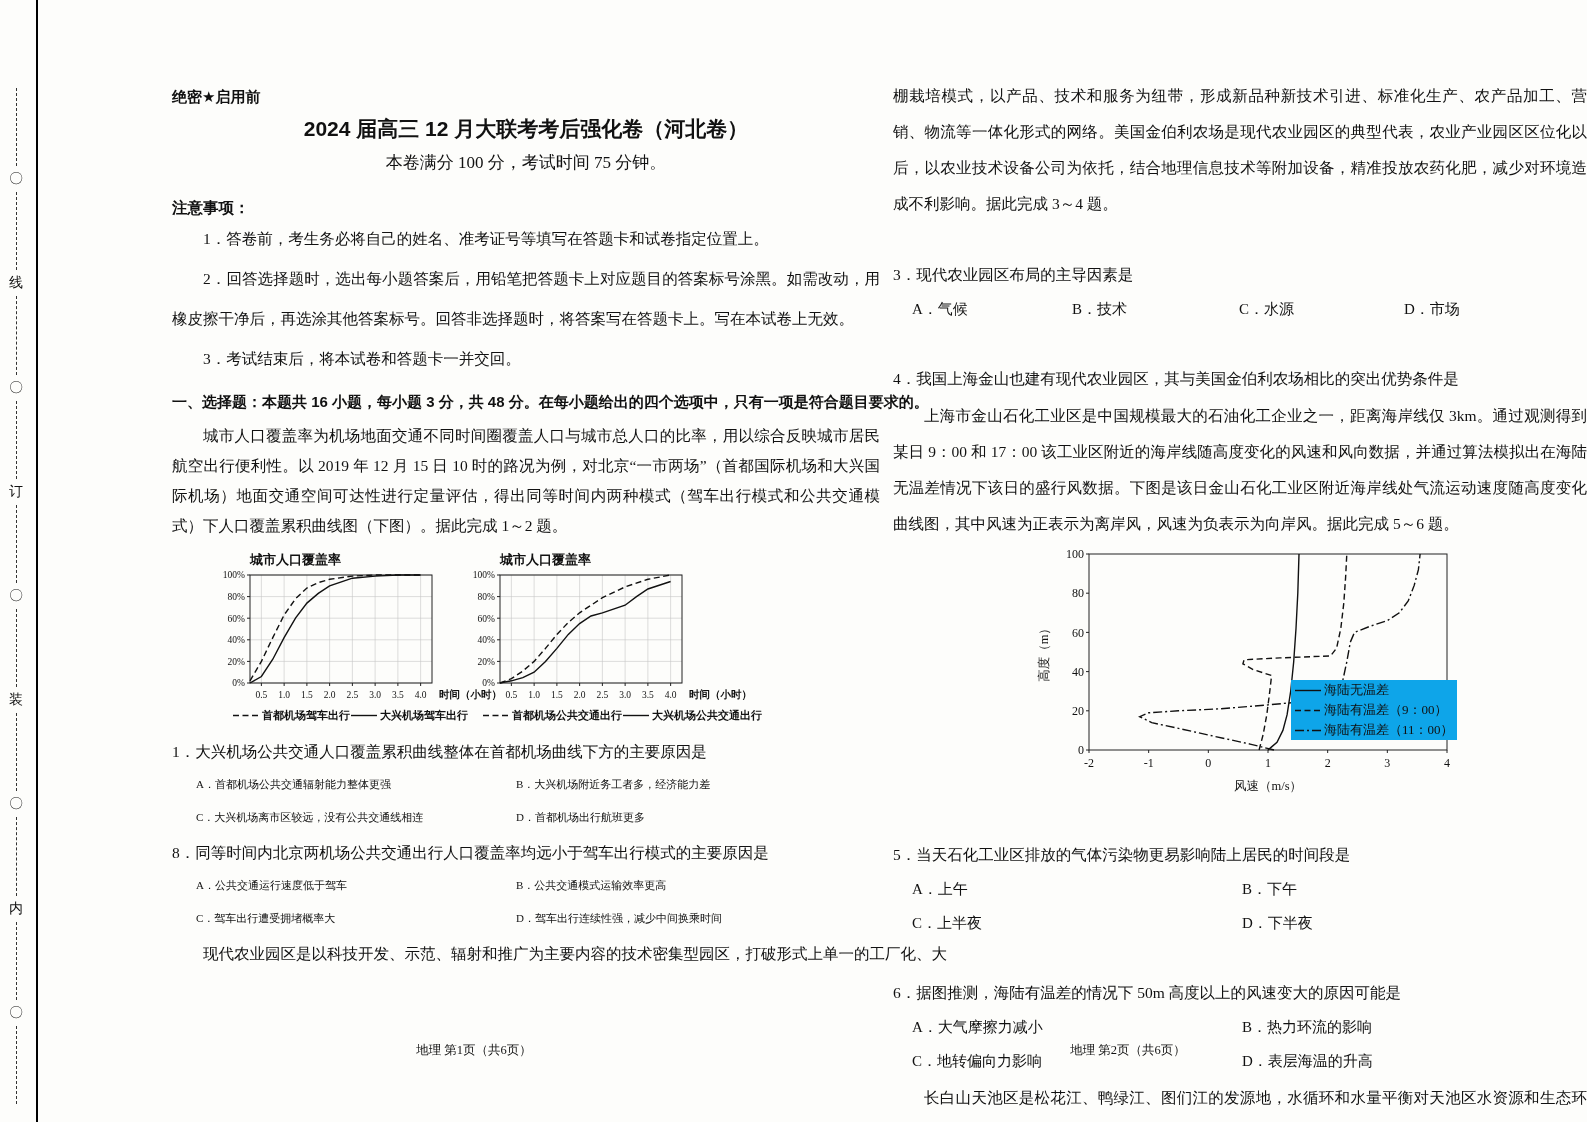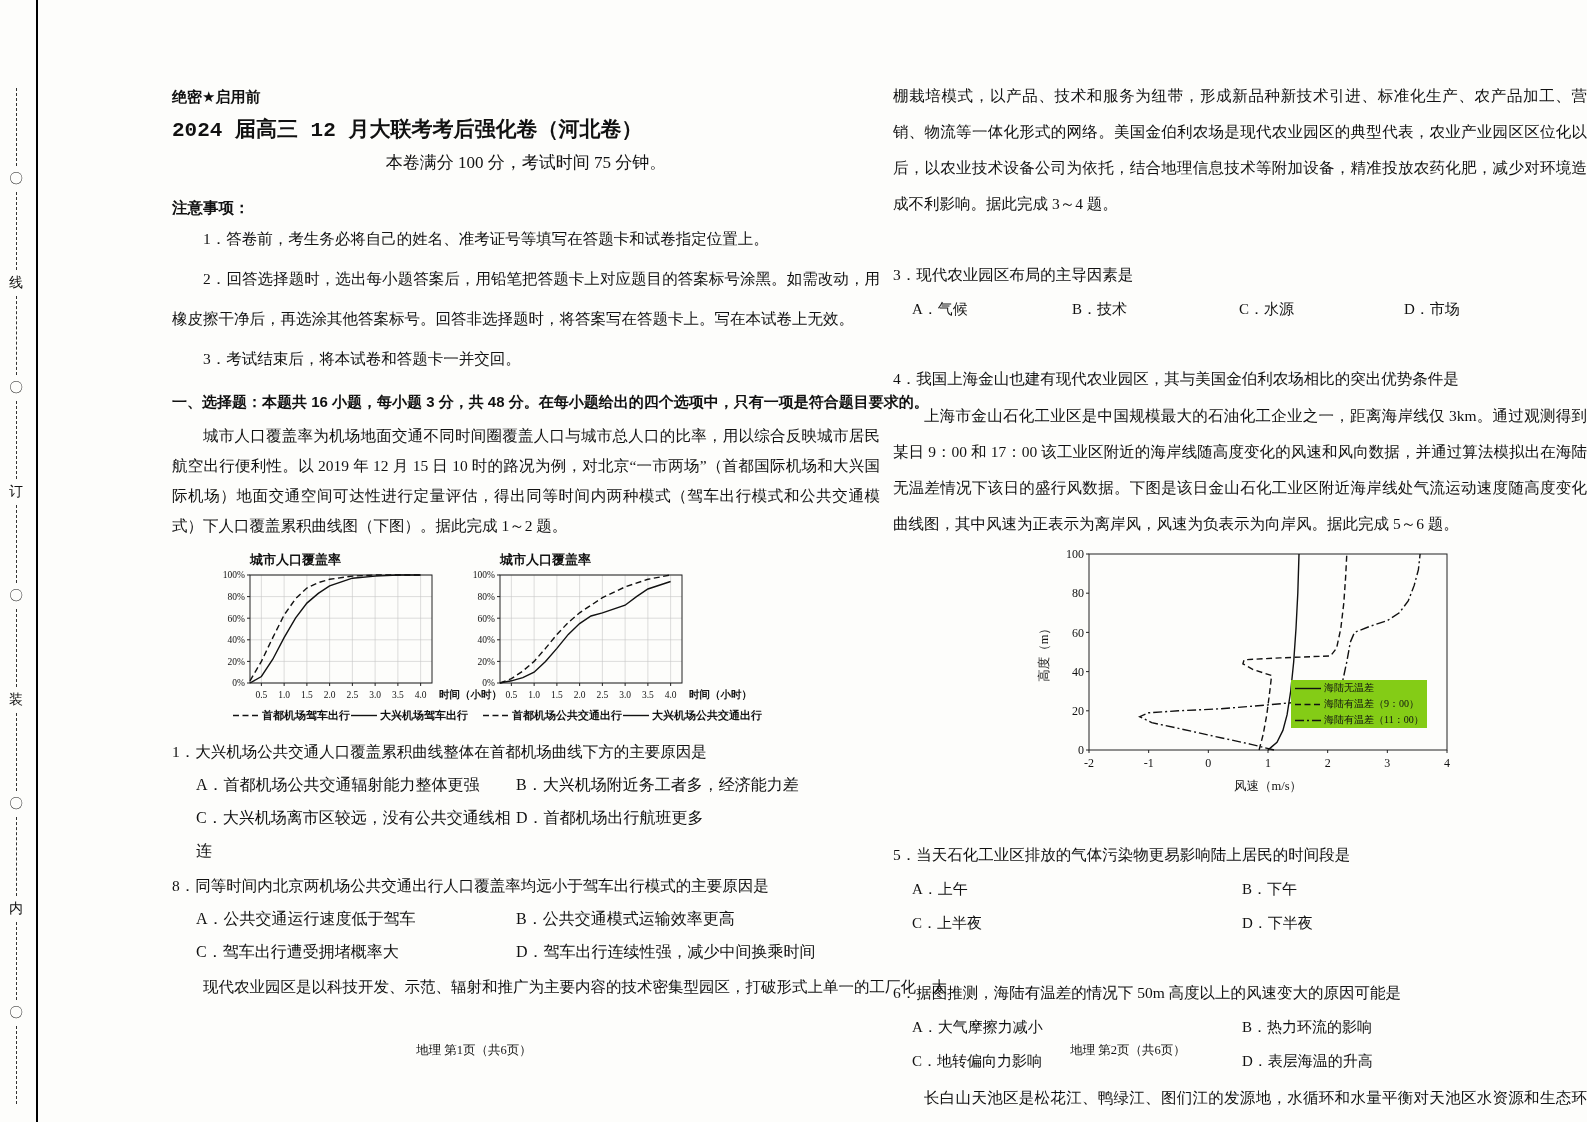--- a/index.html
+++ b/index.html
@@ -16,57 +16,57 @@
   #binding-strip{position:absolute;left:7px;top:84px;bottom:14px;width:18px;
     display:flex;flex-direction:column;align-items:center;}
   .bind-dash{flex:1;width:0;border-left:1.6px dashed #333;margin:4px 0;}
   .bind-label{font-size:14px;line-height:1;padding:2px 0;}
 
   
   .page-left{position:absolute;left:163px;top:12px;width:708px;padding-top:76px;margin-left:9px;}
   .page-right{position:absolute;left:893px;top:0;width:694px;padding-top:76px;overflow:hidden;}
 
   .secrecy{font-weight:bold;font-size:15px;font-family:"Liberation Sans","DejaVu Sans",sans-serif;}
-  .paper-title{text-align:left;font-weight:bold;font-size:21px;margin-top:8px;
-    font-family:Liberation Mono, monospace;}
+  .paper-title{text-align:center;font-weight:bold;font-size:21px;margin-top:8px;
+    font-family:Liberation Sans, sans-serif;}
   .subject{text-align:center;font-weight:bold;font-size:30px;margin-top:10px;
     font-family:"Liberation Sans","DejaVu Sans",sans-serif;letter-spacing:6px;}
   .meta{text-align:center;font-size:17px;margin-top:8px;}
   .notice-title{font-weight:bold;margin-top:24px;
     font-family:"Liberation Sans","DejaVu Sans",sans-serif;}
   .notice{line-height:40px;text-indent:2em;text-align:justify;}
   .section-title{font-weight:bold;margin-top:6px;line-height:34px;white-space:nowrap;
     font-family:"Liberation Sans","DejaVu Sans",sans-serif;font-size:15px;}
   .para{line-height:30px;text-indent:2em;text-align:justify;margin-top:2px;}
   .para-oneline{line-height:30px;text-indent:2em;white-space:nowrap;margin-top:4px;}
 
   .question{margin-top:2px;}
   .q-stem{line-height:33px;}
-  .opts-2l{display:grid;grid-template-columns:320px 1fr;padding-left:24px;line-height:33px;font-size:16px;}
+  .opts-2l{display:grid;grid-template-columns:320px 1fr;padding-left:24px;line-height:33px;font-size:11px;}
   .q-stem2{line-height:34px;margin-top:36px;}
   .opts-2r{display:grid;grid-template-columns:330px 1fr;padding-left:19px;line-height:34px;font-size:15px;}
   .opts-4{display:grid;grid-template-columns:160px 167px 165px 1fr;padding-left:19px;line-height:34px;font-size:15px;}
   .p2-para{line-height:36px;text-align:justify;margin-top:2px;}
   .indent{text-indent:2em;}
 
   
   .charts-row{display:flex;margin-left:40px;margin-top:10px;}
   .chart-small + .chart-small{margin-left:-50px;}
   .chart-small{width:300px;}
   .chart-title{font-weight:bold;font-size:13px;margin-left:38px;height:18px;
     font-family:"Liberation Sans","DejaVu Sans",sans-serif;}
   .chart-small svg{display:block;}
   .chart-legend{display:flex;margin-left:20px;margin-top:1px;white-space:nowrap;
     font-family:"Liberation Sans","DejaVu Sans",sans-serif;font-size:11px;font-weight:bold;}
   .legend-item{display:inline-flex;align-items:center;gap:2px;}
   .legend-item svg{flex:0 0 auto;}
 
   .chart3-wrap{position:relative;width:430px;margin-left:142px;margin-top:4px;}
-  .chart3-legend{position:absolute;left:256px;top:134px;background:#84cc16;padding:1px 3px;
-    display:flex;flex-direction:column;gap:2px;font-size:10px;white-space:nowrap;
+  .chart3-legend{position:absolute;left:256px;top:134px;background:#0ea5e9;padding:1px 3px;
+    display:flex;flex-direction:column;gap:2px;font-size:13px;white-space:nowrap;
     font-family:"Liberation Serif","DejaVu Serif",serif;}
 
   svg text{fill:#111;font-family:"Liberation Serif","DejaVu Serif",serif;}
 
   .footer{position:absolute;top:1042px;font-size:12.5px;text-align:center;}
   #footer1{left:164px;width:620px;}
   #footer2{left:893px;width:470px;}
 </style>
 </head>
 <body>

